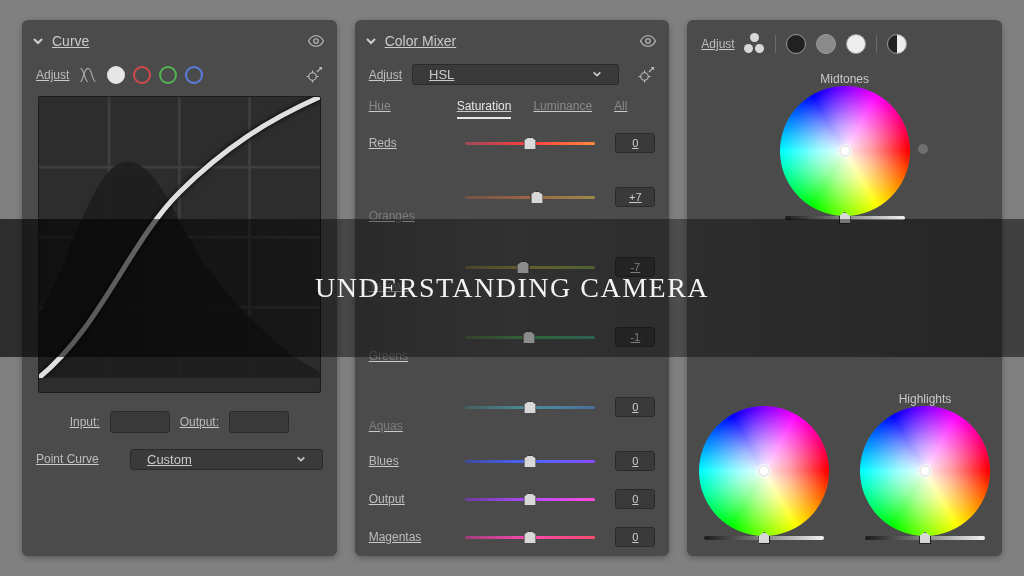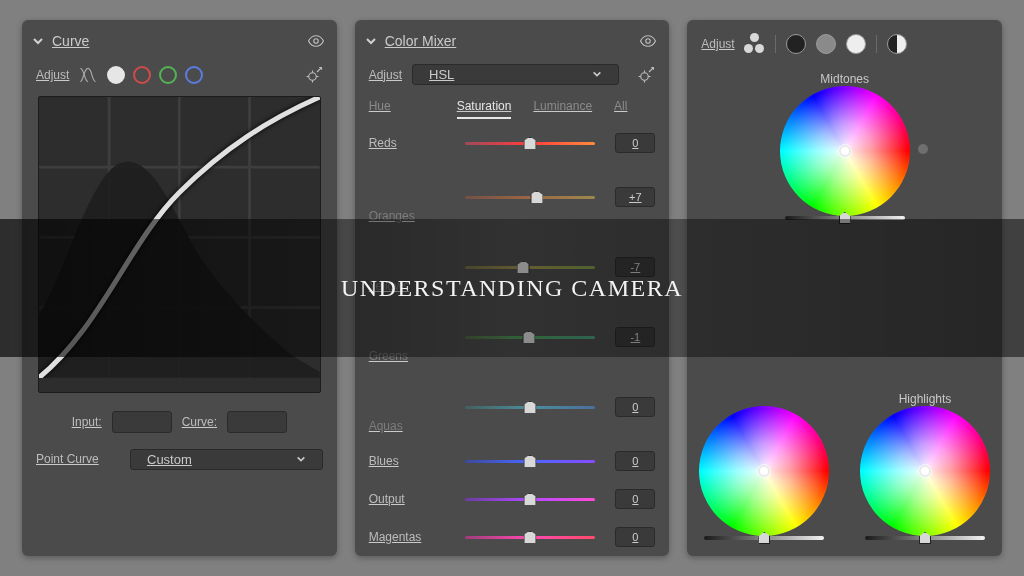--- a/index.html
+++ b/index.html
@@ -177,21 +177,21 @@
   .overlay{
     position:absolute; left:0; right:0; top:50%; transform:translateY(-50%);
     height:138px;
     background:linear-gradient(90deg, rgba(0,0,0,0.65), rgba(0,0,0,0.35) 50%, rgba(0,0,0,0.5));
     display:flex; flex-direction:column; align-items:center; justify-content:center;
     gap:6px;
     pointer-events:none;
   }
   .ovl-l1{
     font-family: Georgia, 'Times New Roman', serif;
-    font-size:24px; letter-spacing:1.5px; color:#f3f3f3;
+    font-size:28px; letter-spacing:1.5px; color:#f3f3f3;
   }
   .ovl-l2{
     font-family: Georgia, 'Times New Roman', serif;
     font-size:31px; letter-spacing:1.5px; color:#f0b23a; font-weight:500;
   }
 </style>
 </head>
 <body>
 
 <div class="stage">
@@ -249,21 +249,21 @@
       <svg class="curve-hist" viewBox="0 0 100 100" preserveAspectRatio="none">
         <path d="M0,100 L0,78 C10,60 18,30 28,24 C40,18 48,42 58,58 C68,72 78,82 90,92 L100,98 L100,100 Z"></path>
       </svg>
       <svg class="curve-line" viewBox="0 0 100 100" preserveAspectRatio="none">
         <path d="M0,100 C22,82 32,52 50,34 C66,18 82,8 100,0"></path>
       </svg>
     </div>
     <div class="row io-row">
       <span class="label">Input:</span>
       <span class="io-field"></span>
-      <span class="label">Curve:</span>
+      <span class="label">Output:</span>
       <span class="io-field"></span>
     </div>
     <div class="row curve-pc-row">
       <span class="label" style="width:84px">Point Curve</span>
       <span class="sel">
         <span>Custom</span>
         <span class="caret"><svg viewBox="0 0 12 12">
               <polyline points="2,4 6,8 10,4"></polyline>
             </svg></span>
       </span>

